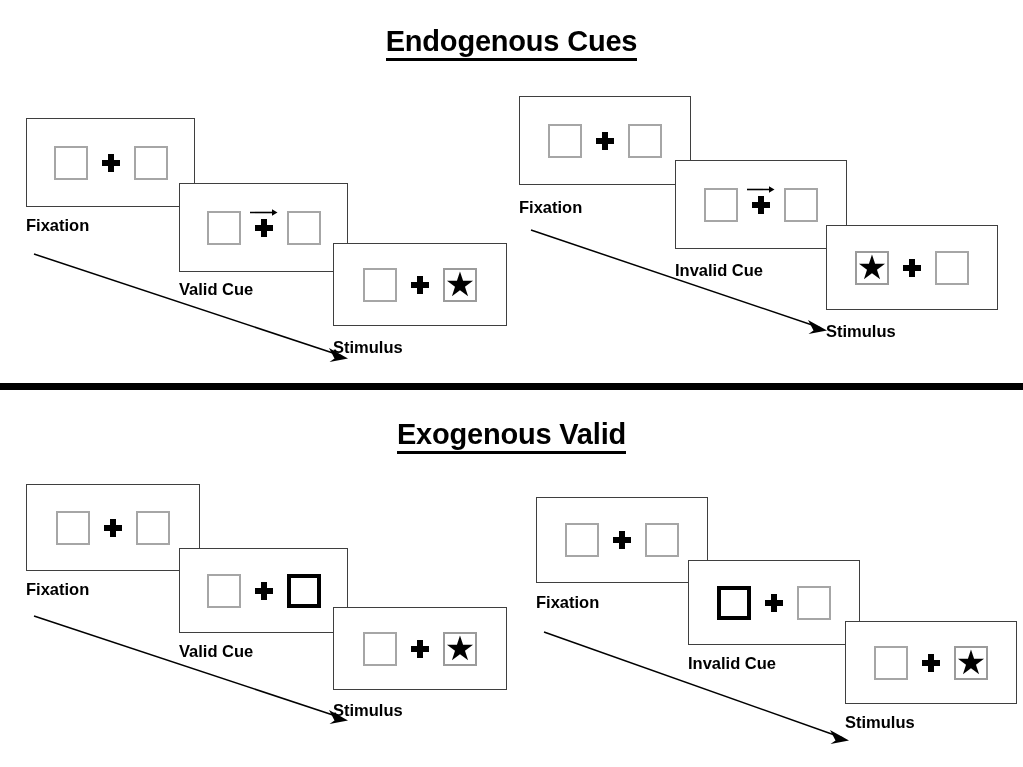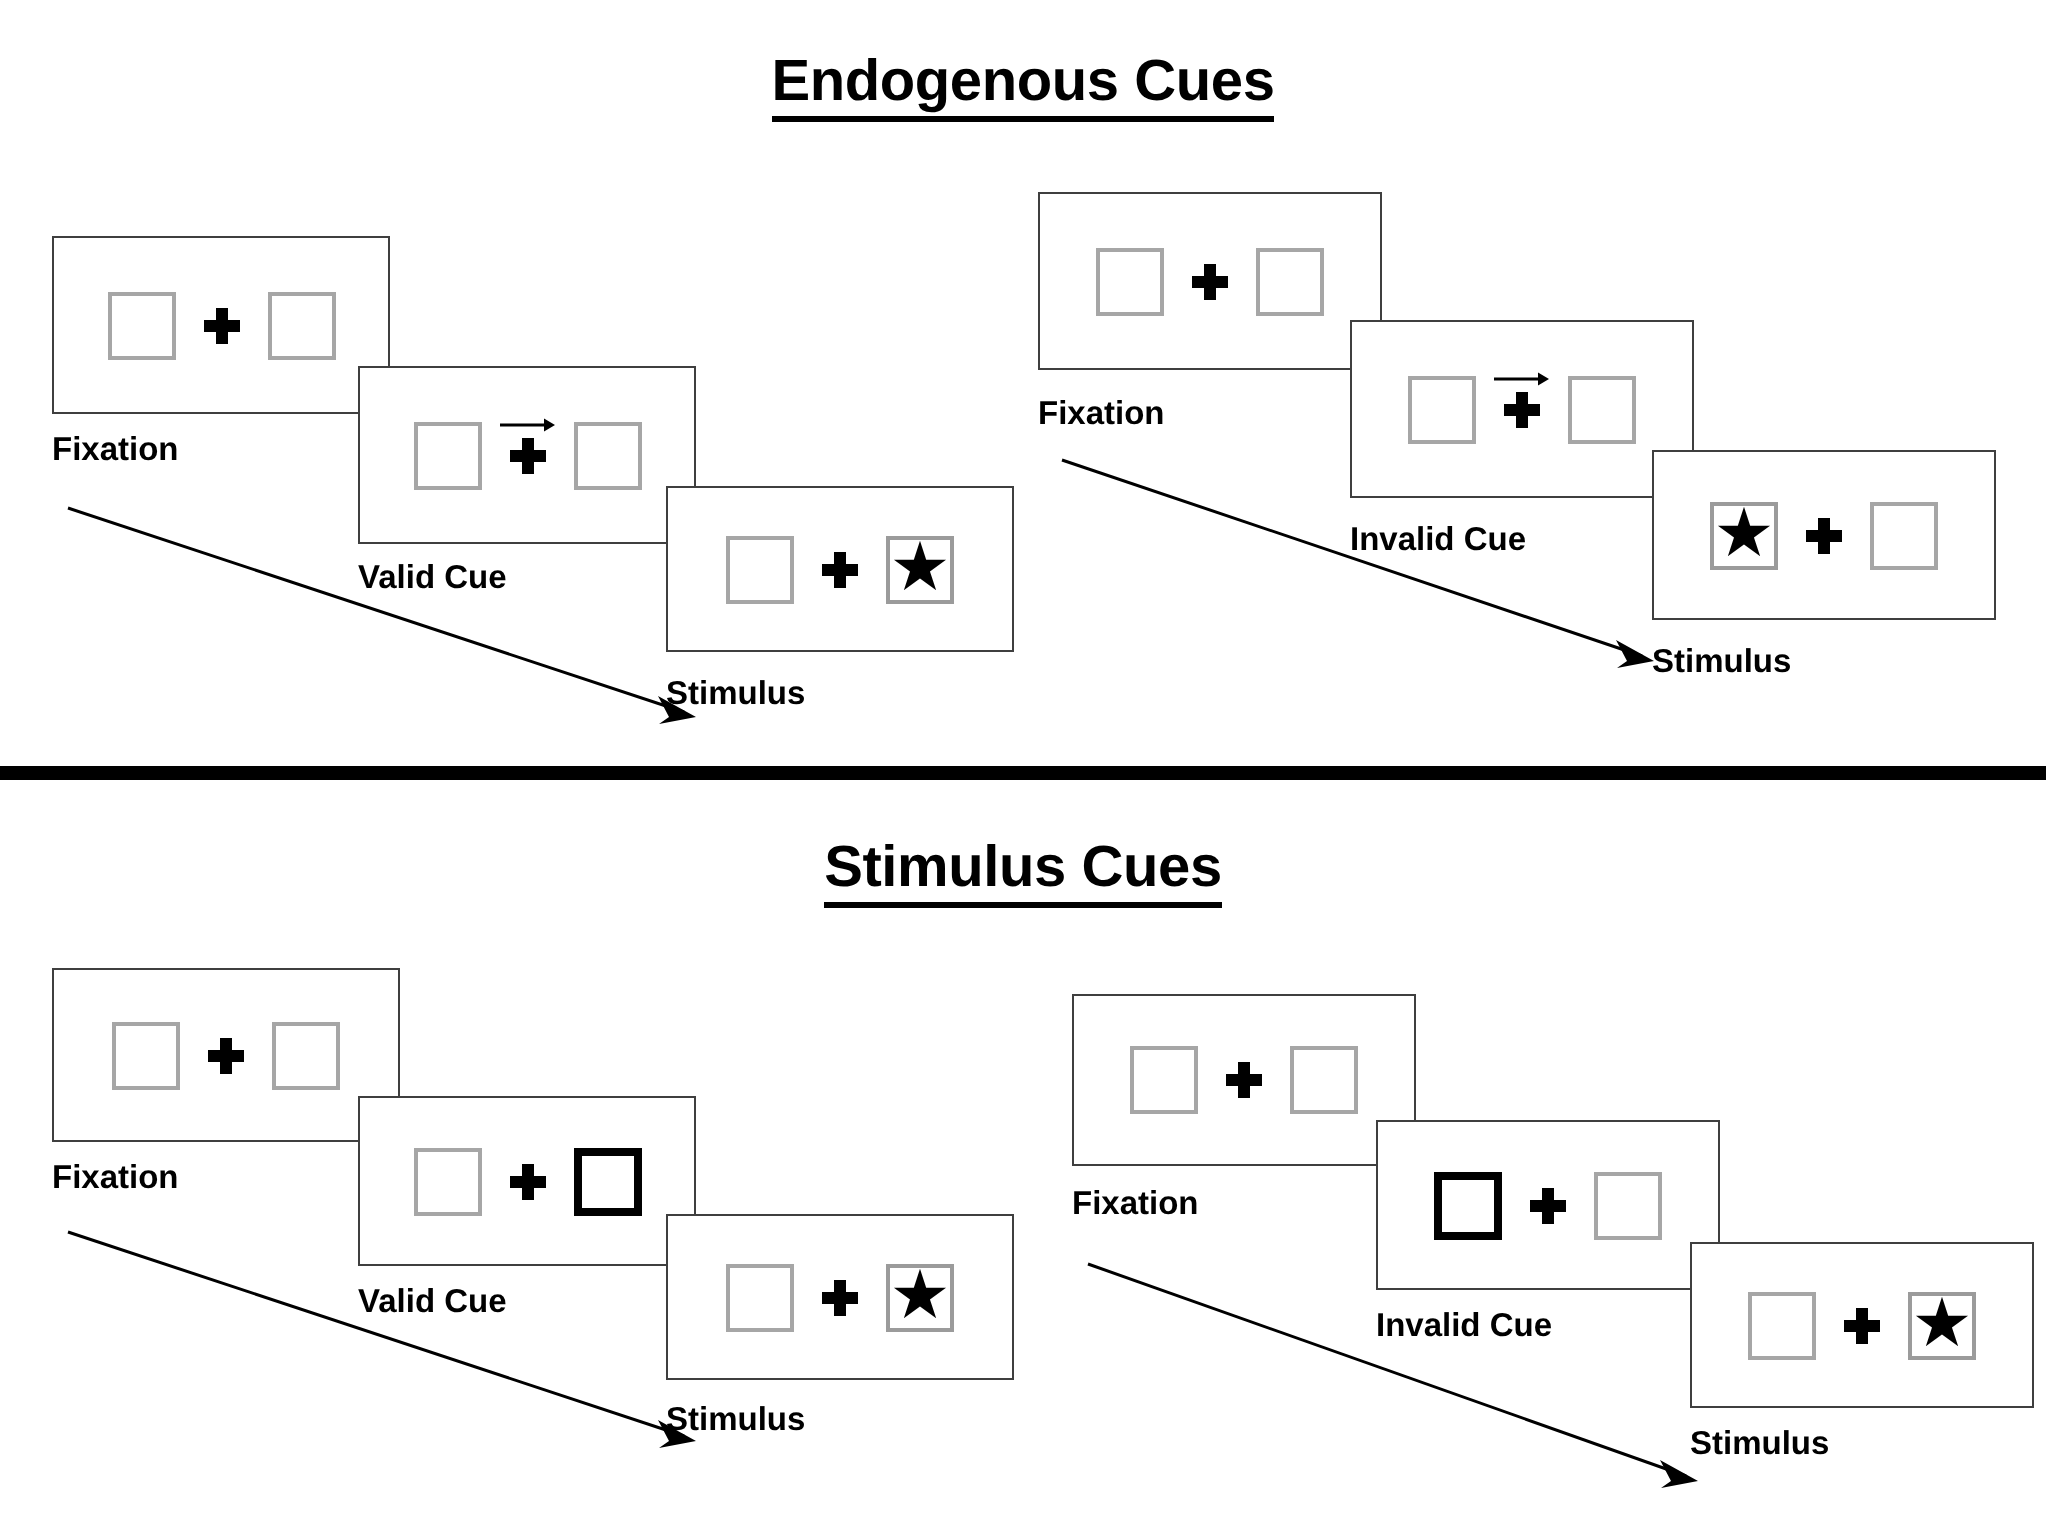--- a/index.html
+++ b/index.html
@@ -254,21 +254,21 @@
   <div class="timeline-arrow" style="left:527px; top:226px; width:310px; height:112px;">
     <svg width="310" height="112" viewBox="0 0 310 112">
       <line x1="4" y1="4" x2="294" y2="102" stroke="#000" stroke-width="1.5"></line>
       <path d="M300 104.5 L281 94 L286.5 104.5 L281.5 108 Z" fill="#000"></path>
     </svg>
   </div>
 
   <div class="divider" style="top:383px;"></div>
 
   <div class="section-title" style="top:418px;">
-    <span>Stimulus Cues</span>
+    <span>Exogenous Valid</span>
   </div>
 
   <div class="panel" style="left:26px; top:484px; width:174px; height:87px;">
     <div class="panel-inner">
       <div class="sq"></div>
       <div class="plus">
         <div class="plus-glyph"></div>
       </div>
       <div class="sq"></div>
     </div>

